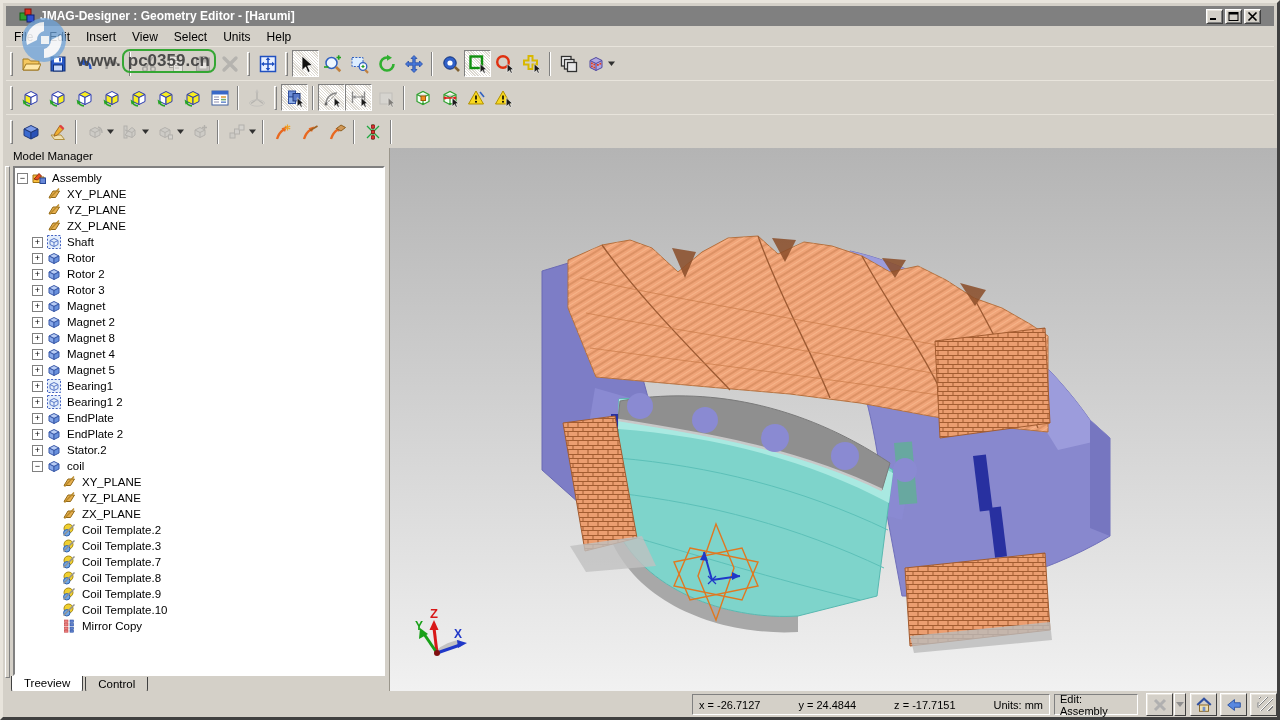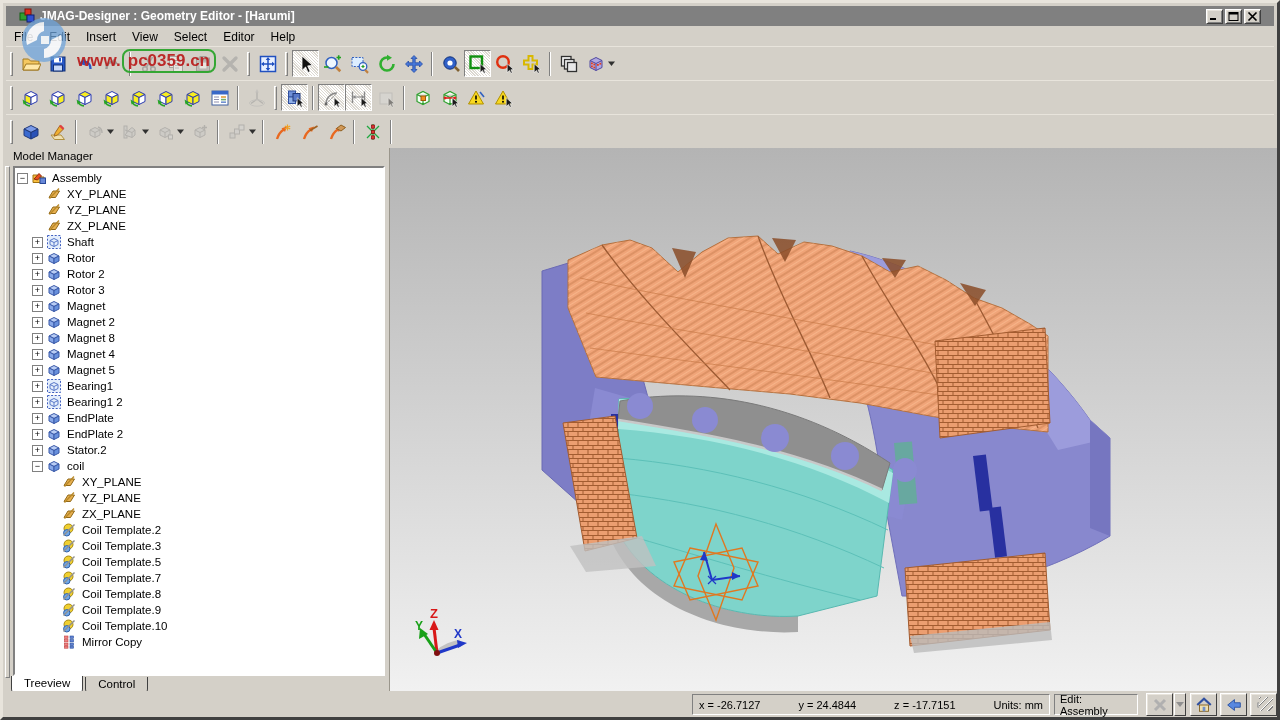--- a/index.html
+++ b/index.html
@@ -58,21 +58,21 @@
         border-color:#fff #404040 #404040 #fff;box-shadow:inset 1px 1px 0 #e8e4dc;
         display:flex;align-items:center;justify-content:center;}
   .sbdd{position:absolute;top:2px;width:12px;height:23px;background:#d4d0c8;border:1px solid;
         border-color:#fff #404040 #404040 #fff;display:flex;align-items:center;justify-content:center;}
   .sizegrip{position:absolute;right:1px;top:6px;width:14px;height:14px;
             background:repeating-linear-gradient(135deg,#fff 0 1px,#808080 1px 2px,#d4d0c8 2px 5px);}
   
   .wm-logo{position:absolute;left:18px;top:14px;opacity:.88;pointer-events:none;}
   .wm-site{position:absolute;left:68px;top:12px;font-size:33px;font-weight:bold;letter-spacing:2px;
            color:rgba(150,190,230,.55);text-shadow:0 0 1px rgba(255,255,255,.9);pointer-events:none;}
-  .wm-url{position:absolute;left:74px;top:46px;font-size:17px;font-weight:bold;color:#b91c1c;
+  .wm-url{position:absolute;left:74px;top:46px;font-size:17px;font-weight:bold;color:#404040;
           opacity:.92;pointer-events:none;display:flex;align-items:center;}
   .wm-url .dom{border:2px solid #28a428;border-radius:8px;padding:0 4px;margin-left:1px;}
 </style>
 </head>
 <body>
 
 <div class="win">
 
   <div class="titlebar">
     <span style="display:flex">
@@ -102,21 +102,21 @@
         </span>
     </span>
   </div>
 
   <div class="menubar" id="menubar">
       <div class="menu-item">File</div>
       <div class="menu-item">Edit</div>
       <div class="menu-item">Insert</div>
       <div class="menu-item">View</div>
       <div class="menu-item">Select</div>
-      <div class="menu-item">Editor</div>
+      <div class="menu-item">Units</div>
       <div class="menu-item">Help</div>
     </div>
 
   <div class="toolrow" style="top:43px">
       <div class="grip"></div>
       <div class="tbtn">
         <span style="display: flex;">
           <svg viewBox="0 0 20 20" width="20" height="20">
             <path d="M2 16 L2 5 L7.5 5 L9.5 7 L18 7 L18 16 Z" fill="#f5c860" stroke="#a07820"></path>
             <path d="M2 16 L5 10 L20 10 L17 16 Z" fill="#ffe8a8" stroke="#a07820"></path>
@@ -895,33 +895,20 @@
         <span class="tspc"></span>
         <span style="width: 15px; flex: 0 0 auto;"></span>
         <span class="ticon">
           <svg viewBox="0 0 14 14" width="14" height="14">
             <circle cx="6.5" cy="5.5" r="4.5" fill="#f0d030" stroke="#a88810"></circle>
             <circle cx="4.8" cy="9.8" r="3.2" fill="#70a8e8" stroke="#3060a8"></circle>
             <path d="M1.5 12.5 L12.5 1.5" stroke="#909090" stroke-width="1.4"></path>
           </svg>
         </span>
         <span>Coil Template.3</span>
-      </div>
-      <div class="trow">
-        <span class="tspc"></span>
-        <span class="tspc"></span>
-        <span style="width: 15px; flex: 0 0 auto;"></span>
-        <span class="ticon">
-          <svg viewBox="0 0 14 14" width="14" height="14">
-            <circle cx="6.5" cy="5.5" r="4.5" fill="#f0d030" stroke="#a88810"></circle>
-            <circle cx="4.8" cy="9.8" r="3.2" fill="#70a8e8" stroke="#3060a8"></circle>
-            <path d="M1.5 12.5 L12.5 1.5" stroke="#909090" stroke-width="1.4"></path>
-          </svg>
-        </span>
-        <span>Coil Template.5</span>
       </div>
       <div class="trow">
         <span class="tspc"></span>
         <span class="tspc"></span>
         <span style="width: 15px; flex: 0 0 auto;"></span>
         <span class="ticon">
           <svg viewBox="0 0 14 14" width="14" height="14">
             <circle cx="6.5" cy="5.5" r="4.5" fill="#f0d030" stroke="#a88810"></circle>
             <circle cx="4.8" cy="9.8" r="3.2" fill="#70a8e8" stroke="#3060a8"></circle>
             <path d="M1.5 12.5 L12.5 1.5" stroke="#909090" stroke-width="1.4"></path>

